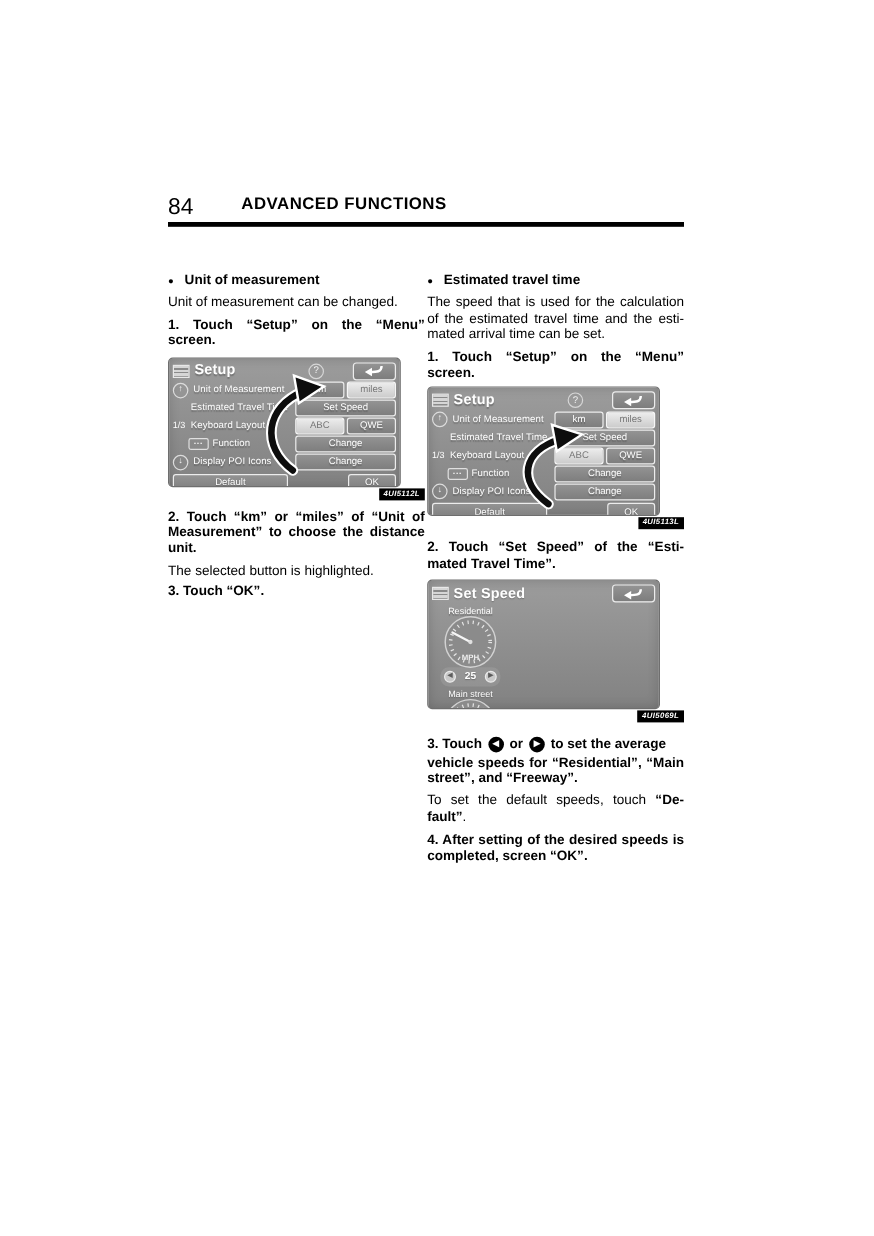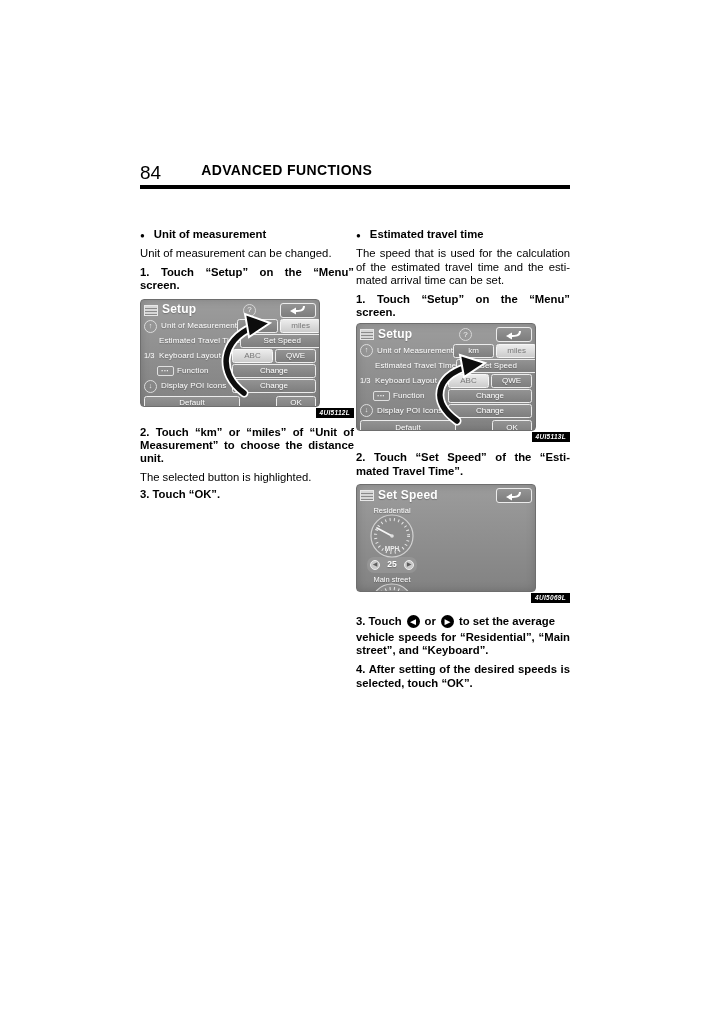--- a/index.html
+++ b/index.html
@@ -34,21 +34,21 @@
   .info-title{text-align:center;font-weight:bold;font-style:italic;font-size:13.5px;
     padding:4px 0 3px;border-bottom:1.6px solid #000;}
   .info-body{padding:5px 7px 7px;font-weight:bold;font-style:italic;}
 
   
   .fig{margin-top:6px;position:relative;}
   .figcode{display:flex;justify-content:flex-end;margin-top:1px;}
   .figcode span{background:#000;color:#fff;font-size:6.5px;font-weight:bold;font-style:italic;
     padding:1px 4px;line-height:8px;letter-spacing:.3px;}
 
-  .screen{position:relative;width:180px;height:108px;box-sizing:border-box;
+  .screen{position:relative;width:194px;height:108px;box-sizing:border-box;
     background:linear-gradient(#9c9c9c,#828282);border:1px solid #6e6e6e;border-radius:4px;
     padding:2px 3px;color:#fff;overflow:hidden;box-shadow:inset 0 0 10px rgba(0,0,0,.18);}
   .scr-titlebar{display:flex;align-items:center;height:17px;}
   .scr-title-icon{width:12px;height:9px;border:1px solid #e8e8e8;margin-right:4px;flex:none;
     background:repeating-linear-gradient(#d6d6d6 0 2px,#8a8a8a 2px 3px);}
   .scr-title{font-weight:bold;font-size:12px;letter-spacing:.2px;text-shadow:0 1px 1px rgba(0,0,0,.25);}
   .scr-help{margin-left:auto;width:11px;height:11px;border-radius:50%;border:1px solid #d6d6d6;
     font-size:8px;display:flex;align-items:center;justify-content:center;margin-right:24px;color:#f2f2f2;flex:none;}
   .scr-back{width:34px;height:13px;border:1px solid #ececec;border-radius:3px;flex:none;
     display:flex;align-items:center;justify-content:center;background:linear-gradient(#949494,#7d7d7d);}
@@ -346,21 +346,25 @@
 
   <div class="stepline">
     <span>3. Touch</span>
     <span class="circle-icon">◀</span>
     <span>or</span>
     <span class="circle-icon">▶</span>
     <span>to set the average</span>
   </div>
   <div class="p bold" style="margin-top:2px;">
       <div class="line">vehicle speeds for “Residential”, “Main</div>
-      <div class="line last">street”, and “Keyboard”.</div>
-    </div>
-
+      <div class="line last">street”, and “Freeway”.</div>
+    </div>
+
+  <div class="p mt5">
+    <div class="line"><span>To set the default speeds, touch </span><span class="bold">“De-</span></div>
+    <div class="line last"><span class="bold">fault”</span><span>.</span></div>
+  </div>
 
   <div class="p bold mt6">
       <div class="line">4. After setting of the desired speeds is</div>
-      <div class="line last">selected, touch “OK”.</div>
+      <div class="line last">completed, screen “OK”.</div>
     </div>
 </div>
 
 </body></html>

